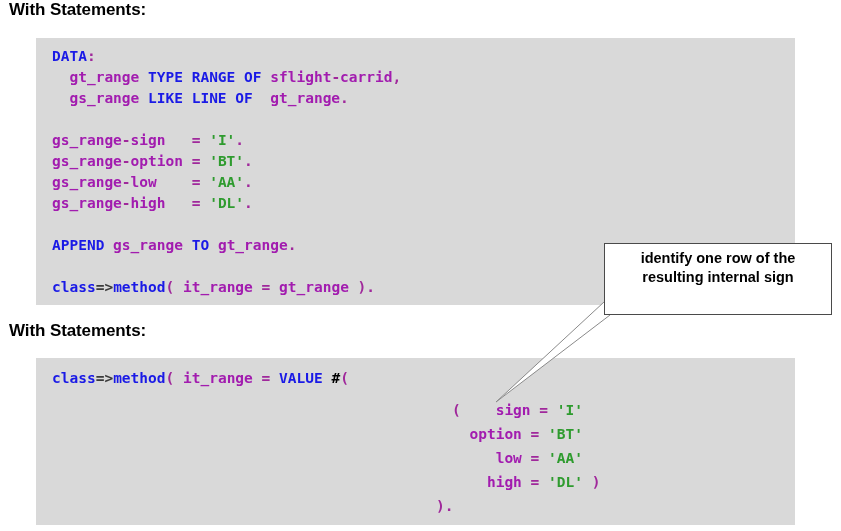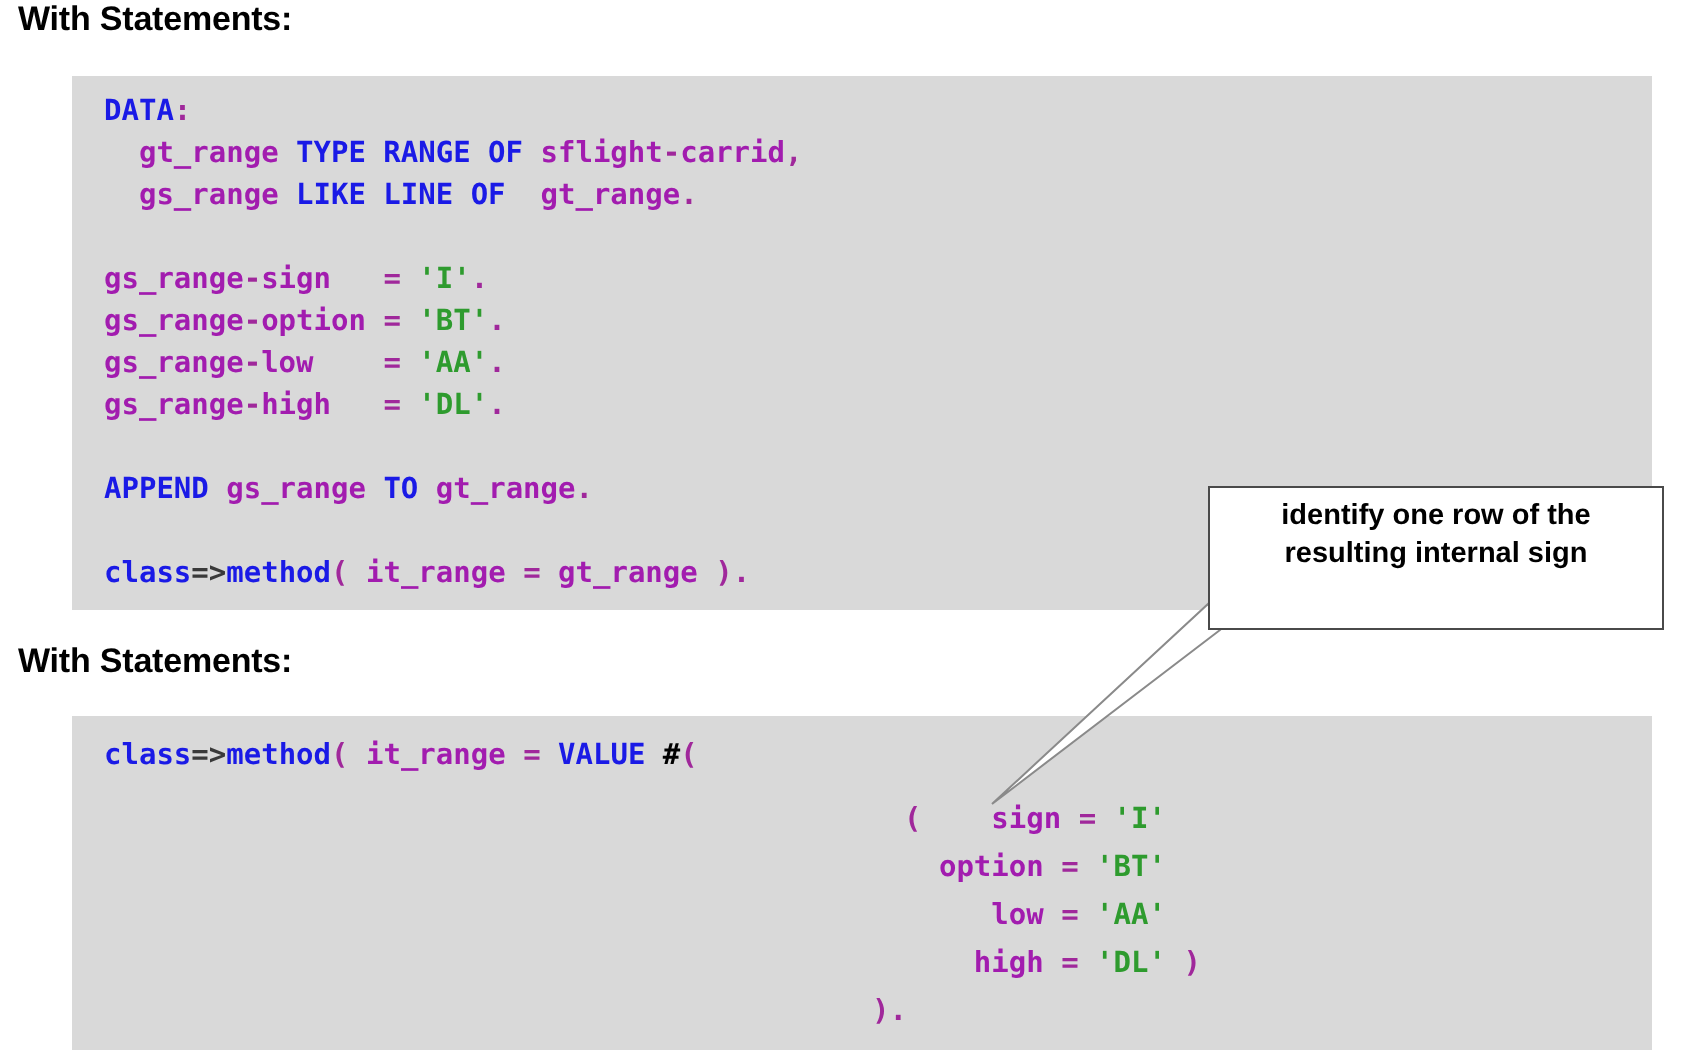--- a/index.html
+++ b/index.html
@@ -30,21 +30,20 @@
   .code-block {
     position: absolute;
     background: #d9d9d9;
     font-family: "DejaVu Sans Mono", "Liberation Mono", monospace;
     font-size: 14.5px;
     font-weight: bold;
     line-height: 21px;
     white-space: pre;
     color: #000000;
     overflow: hidden;
-    padding-left: 31px;
   }
   #block-statements {
     left: 36px;  top: 38px;
     width: 759px; height: 267px;
   }
   #block-expression {
     left: 36px;  top: 358px;
     width: 759px; height: 167px;
   }
 

